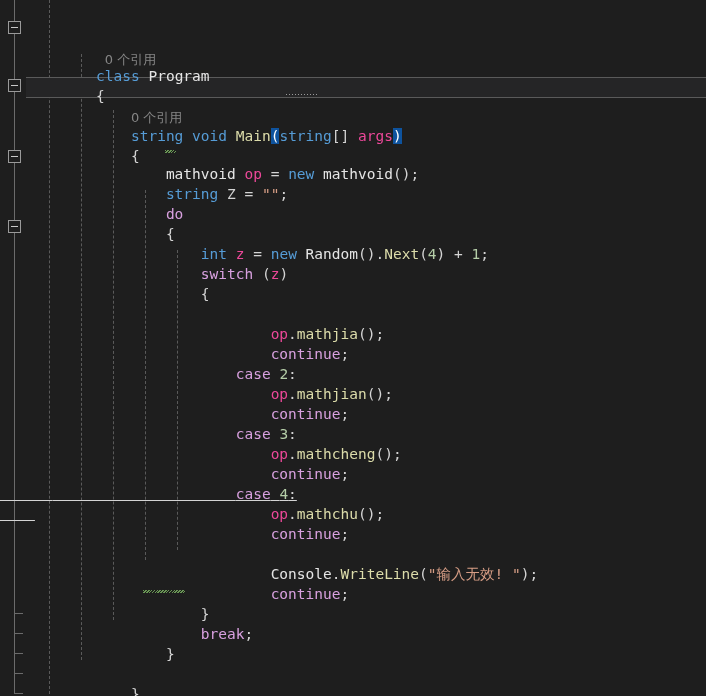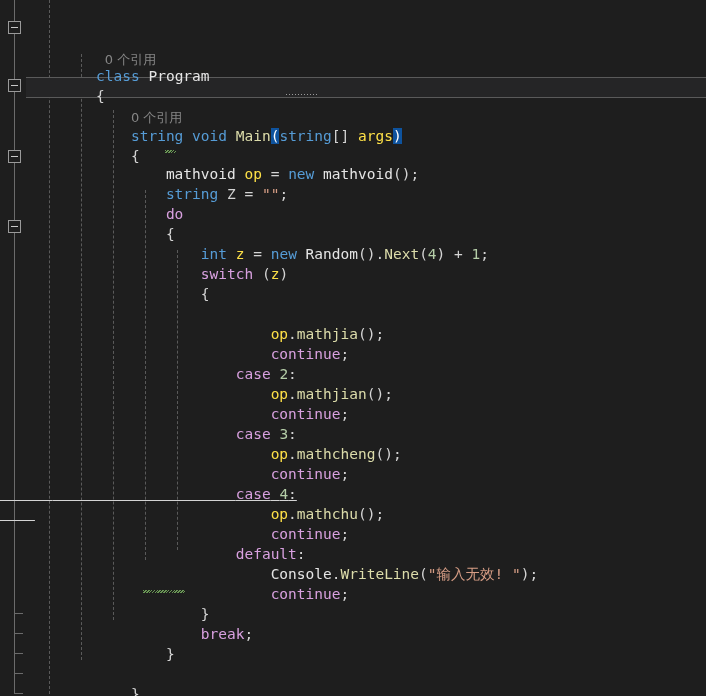--- a/index.html
+++ b/index.html
@@ -53,21 +53,21 @@
     color:#d4d4d4;
     margin-top:28px;
   }
   .ln .pad{color:transparent;}
 
   
   .kw    {color:#569cd6;}            
   .ctl   {color:#d8a0df;}            
   .type  {color:#e5e5e5;}            
   .fn    {color:#dcdcaa;}            
-  .var   {color:#fde047;}            
+  .var   {color:#ec4899;}            
   .num   {color:#b5cea8;}            
   .str   {color:#d69d85;}            
   .pun   {color:#d4d4d4;}
   .lens  {color:#868686;font-size:13px;
           font-family:"DejaVu Sans","Liberation Sans",sans-serif;}
 
   
   .brace-hl{background:#0e539e;color:#ffffff;}
 
   
@@ -205,23 +205,20 @@
     </div>
 
     <div class="ln" style="top:456px;">
       <span class="pad">                         </span><span class="var">op</span><span class="pun">.</span><span class="fn">mathchu</span><span class="pun">()</span><span class="pun">;</span>
     </div>
 
     <div class="ln" style="top:476px;">
       <span class="pad">                         </span><span class="ctl">continue</span><span class="pun">;</span>
     </div>
 
-    <div class="ln" style="top:496px;">
-      <span class="pad">                     </span><span class="ctl">default</span><span class="pun">:</span>
-    </div>
 
     <div class="ln" style="top:516px;">
       <span class="pad">                         </span><span class="type">Console</span><span class="pun">.</span><span class="fn">WriteLine</span><span class="pun">(</span><span class="str">"输入无效! "</span><span class="pun">)</span><span class="pun">;</span>
     </div>
 
     <div class="ln" style="top:536px;">
       <span class="pad">                         </span><span class="ctl">continue</span><span class="pun">;</span>
     </div>
 
     <div class="ln" style="top:556px;">

